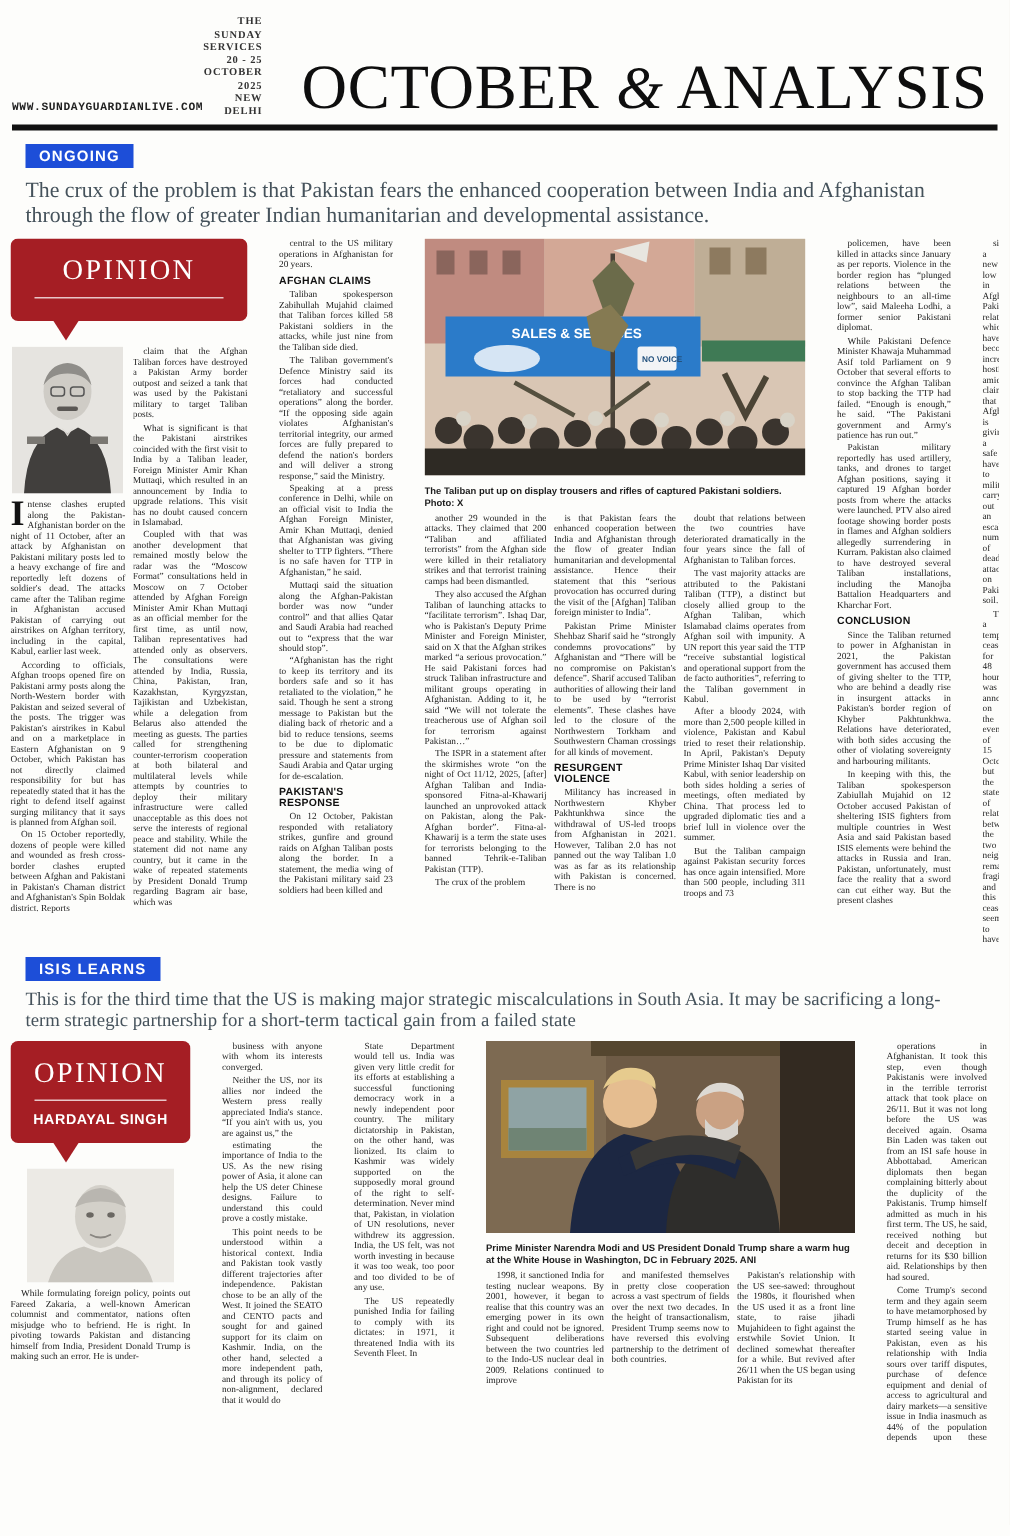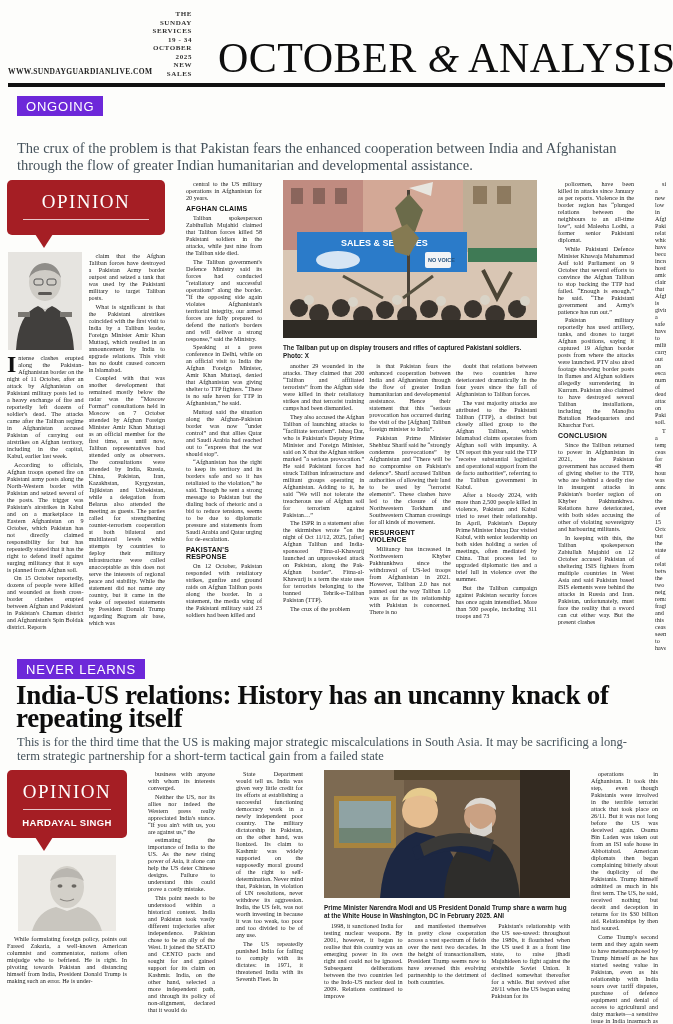--- a/index.html
+++ b/index.html
@@ -1,34 +1,34 @@
 <!DOCTYPE html>
 <html lang="en"><head>
 <meta charset="utf-8">
 <style>
   html,body{margin:0;padding:0;background:#f4f2ee;}
   body{width:673px;height:1024px;overflow:hidden;font-family:"Liberation Serif","DejaVu Serif",serif;color:#1a1a1a;}
   .page{width:673px;height:1024px;background:#fdfdfb;position:relative;}
 
   
   .hdr{display:flex;align-items:flex-end;padding:10px 8px 3px 8px;}
-  .site{font-family:Liberation Serif, serif;font-weight:bold;font-size:7.5px;letter-spacing:.4px;color:#222;padding-bottom:2px;}
+  .site{font-family:Liberation Mono, monospace;font-weight:bold;font-size:7.5px;letter-spacing:.4px;color:#222;padding-bottom:2px;}
   .mast{margin-left:auto;text-align:right;font-size:7px;font-weight:bold;line-height:8.5px;letter-spacing:.6px;color:#333;padding-right:8px;}
   .vrule{width:1px;background:#1a1a1a;height:36px;margin:0 9px;}
   .section-title{font-size:42px;line-height:38px;letter-spacing:.5px;color:#0e0e0e;white-space:nowrap;}
   .amp{font-style:italic;font-size:40px;}
   .endbar{width:5px;background:#111;height:38px;}
   .rule{height:4px;background:#111;margin:2px 8px 0 8px;}
 
   
-  .kicker{display:inline-block;background:#6d28d9;color:#fff;font-family:"Liberation Sans",sans-serif;
-          font-weight:normal;font-size:13px;letter-spacing:.8px;padding:3px 9px 2px 9px;margin:9px 0 0 17px;}
+  .kicker{display:inline-block;background:#1d4ed8;color:#fff;font-family:"Liberation Sans",sans-serif;
+          font-weight:bold;font-size:10px;letter-spacing:.8px;padding:3px 9px 2px 9px;margin:9px 0 0 17px;}
   h1{margin:2px 14px 0 16px;font-size:44px;line-height:46px;font-weight:bold;letter-spacing:-1px;color:#0d0d0d;}
   h2{margin:2px 14px 0 16px;font-size:27px;line-height:23px;font-weight:bold;letter-spacing:-.3px;color:#0d0d0d;padding-top:3px;}
-  .deck{margin:24px 30px 0 17px;font-size:14.5px;line-height:16.5px;color:#45525b;font-weight:400;}
+  .deck{margin:7px 30px 0 17px;font-size:14.5px;line-height:16.5px;color:#45525b;font-weight:400;}
   .deck2{font-size:12.5px;line-height:14px;margin-top:5px;}
 
   .body-flex{display:flex;gap:21px;padding:0 7px;margin-top:7px;align-items:stretch;overflow:hidden;}
   .a1-body{height:470px;}
   .a2-body{height:268px;}
   .track{overflow:hidden;}
   .col{overflow:hidden;}
   .para{margin:0 0 1.5px 0;font-size:6.2px;line-height:7px;text-align:justify;color:#222;text-indent:7px;hyphens:auto;}
   .para.noindent{text-indent:0;}
   .para.italic{font-style:italic;text-indent:0;}
@@ -66,22 +66,22 @@
 </style>
 </head>
 <body>
 
 <div class="page">
 
   <header class="hdr">
     <div class="site">WWW.SUNDAYGUARDIANLIVE.COM</div>
     <div class="mast">
       <div>THE SUNDAY SERVICES</div>
-      <div>19 - 34 OCTOBER 2025</div>
-      <div>NEW SALES</div>
+      <div>20 - 25 OCTOBER 2025</div>
+      <div>NEW DELHI</div>
     </div>
     <div class="vrule"></div>
     <div class="section-title"><span>OCTOBER</span> <span class="amp">&amp;</span> <span>ANALYSIS</span></div>
     <div class="vrule"></div>
 
     <div class="endbar"></div>
   </header>
   <div class="rule"></div>
 
   <section class="article">
@@ -220,22 +220,21 @@
           <p class="para">Though a temporary ceasefire for 48 hours was announced on the evening of 15 October but the state of relations between the two neighbours remains fragile and this ceasefire seems to have broken down now.</p>
           <p class="para">For Pakistan which is besieged by an ongoing uprising in Baluchistan and unrest in Khyber Pakhtunkhwa or KPK, as well as the latest troubles in PoJK, the clashes with Afghanistan add to their fault lines which are not being addressed and have the potential to spiral out of control. It is imperative for them to therefore put their own house in order.</p>
           <p class="para">Michael Kugelman, a South Asia analyst based in Washington DC, described the border situation as “precarious”. He emphasised that while the cash-strapped Taliban in Afghanistan “lacks the capacity to fight the Pakistani military head-on”, he said that “the risk is that its recent strikes in Afghanistan will galvanise TTP to carry out reprisals, which could invite further and perhaps more intense Pakistani operations in Afghanistan.”</p>
           <p class="para">Though President Trump before leaving for the Middle East, said he could take up the conflict between Pakistan and Afghanistan after his return, since he is “good at solving wars.” However, presently there seem to be no easy long-term solutions as the Taliban seems to have adopted a playbook similar to that of Pakistan.</p>
           <p class="para italic">*Maj Gen Jagatbir Singh, VSM (Retd) is an Indian Army veteran.</p>
         </div>
     </div>
   </section>
 
   <section class="article">
-    <span class="kicker">NEVER LEARNS</span>
-    <h2>India-US relations: History has an uncanny knack of repeating itself</h2>
+    <span class="kicker">ISIS LEARNS</span>
     <p class="deck deck2">This is for the third time that the US is making major strategic miscalculations in South Asia. It may be sacrificing a long-term strategic partnership for a short-term tactical gain from a failed state</p>
 
     <div class="body-flex a2-body">
 
       <div class="track tL">
         <div class="bubble">
           <div class="op">OPINION</div>
           <div class="bline"></div>
           <div class="by">HARDAYAL SINGH</div>
           <div class="tail"></div>

